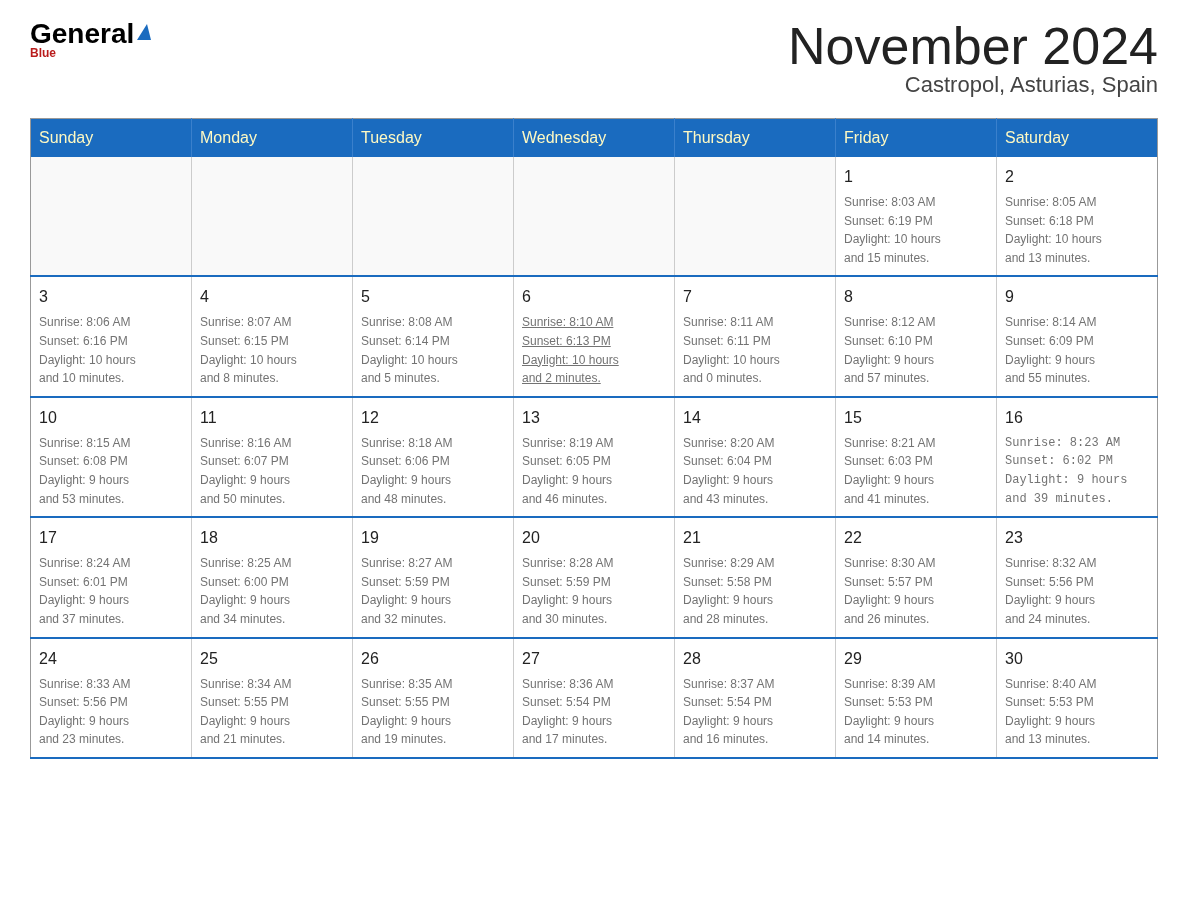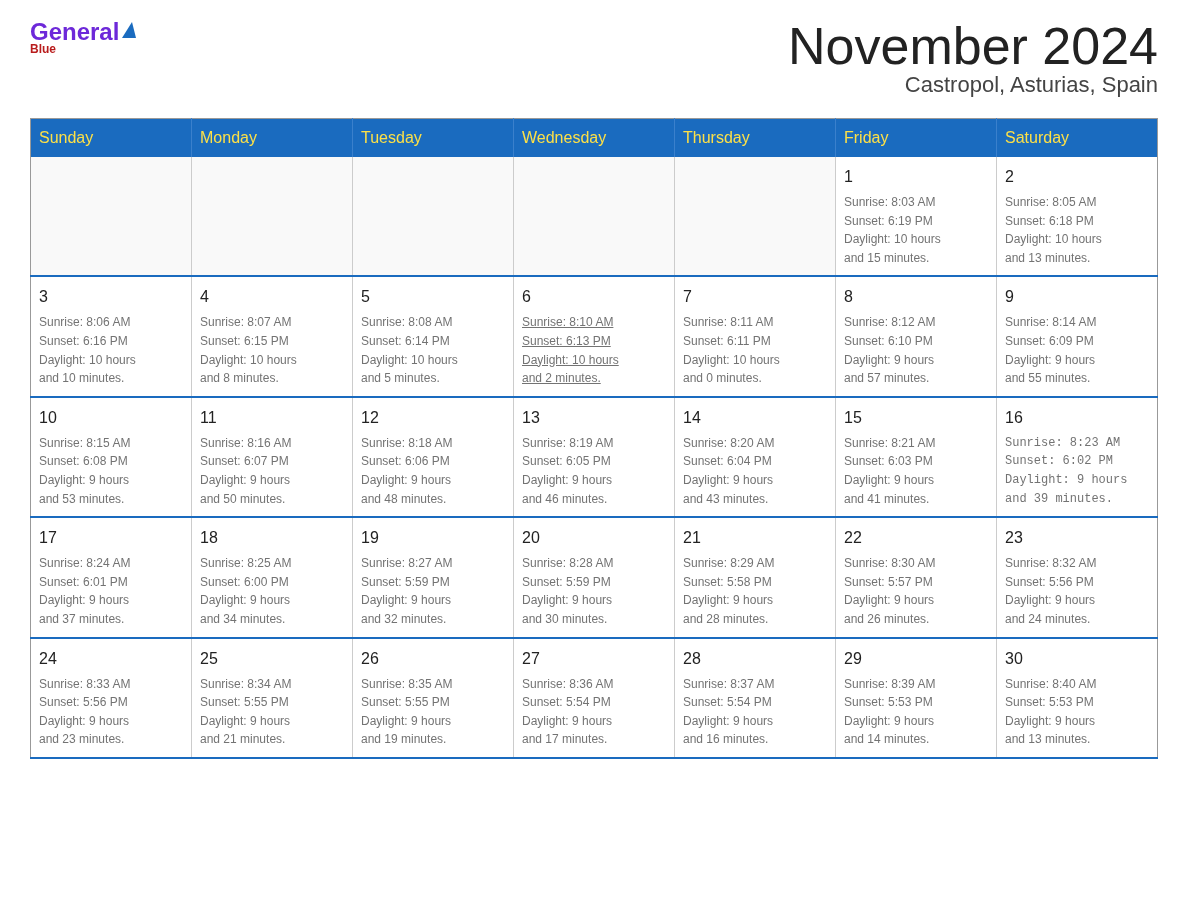--- a/index.html
+++ b/index.html
@@ -16,23 +16,23 @@
       justify-content: space-between;
       align-items: flex-start;
       margin-bottom: 20px;
     }
     .logo {
       display: flex;
       flex-direction: column;
       align-items: flex-start;
     }
     .logo-text {
-      font-size: 24px;
+      font-size: 28px;
       font-weight: bold;
-      color: #6d28d9;
+      color: #000000;
       line-height: 1;
     }
     .logo-blue {
       color: #b91c1c;
       font-size: 12px;
       font-weight: bold;
       margin-top: -2px;
     }
     .title-area {
       text-align: right;
@@ -49,21 +49,21 @@
     }
     .calendar {
       width: 100%;
       border-collapse: collapse;
       border: 1px solid #999;
     }
     .calendar thead tr {
       background-color: #1a6bbf;
     }
     .calendar thead th {
-      color: #fde047;
+      color: #fef9c3;
       font-size: 16px;
       font-weight: normal;
       padding: 10px 8px;
       text-align: left;
       border-right: 1px solid #3a80cc;
     }
     .calendar thead th:last-child {
       border-right: none;
     }
     .calendar tbody td {

